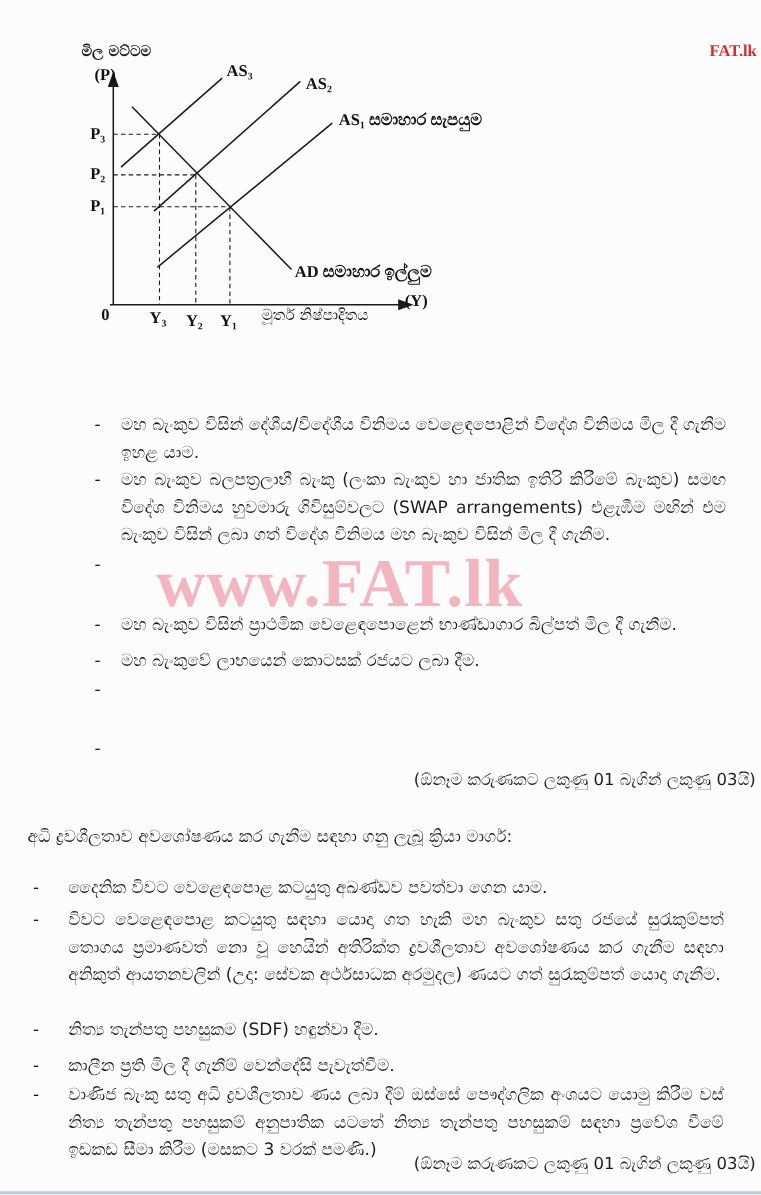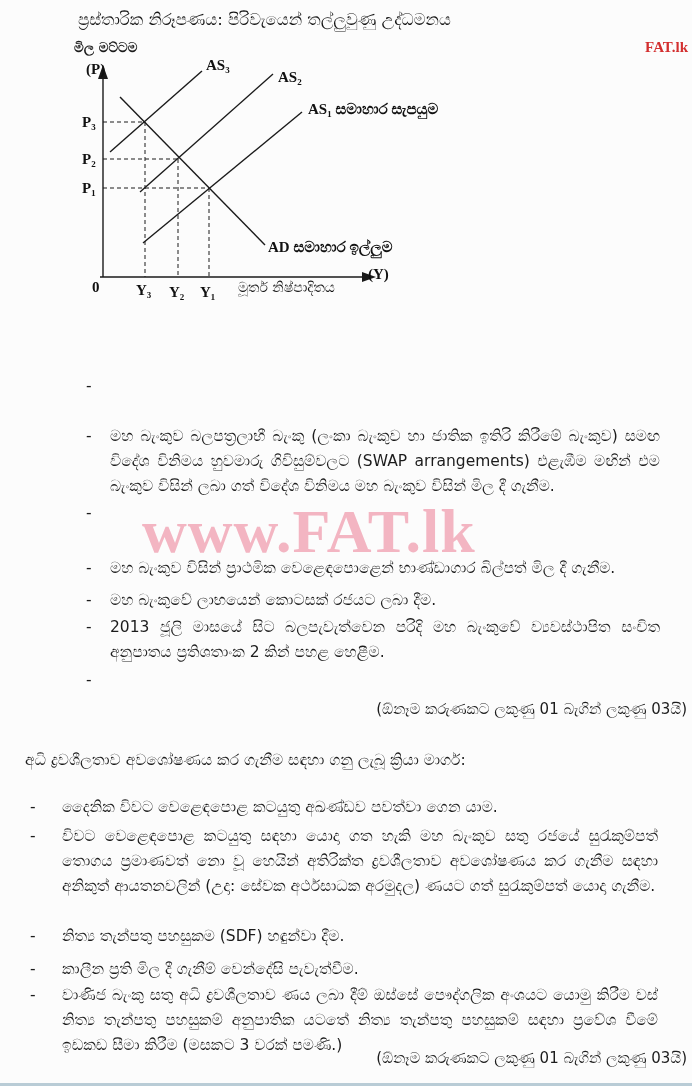--- a/index.html
+++ b/index.html
@@ -34,21 +34,20 @@
   .sec2 .btext{margin-left:62px;width:596px;text-align:justify;}
   .scan-edge{position:absolute;left:0;bottom:0;width:100%;height:3px;background:#b9ccd6;z-index:2;}
 </style>
 </head>
 <body>
 
 <div class="page">
 
   <div class="watermark">www.FAT.lk</div>
 
-  <div class="layer doc-title">ප්‍රස්තාරික නිරූපණය: පිරිවැයෙන් තල්ලුවුණු උද්ධමනය</div>
   <div class="layer fat-tag" style="position:absolute;margin-top:36px;">FAT.lk</div>
   <div class="layer yaxis-title">මිල මට්ටම</div>
 
   <div class="layer diagram">
     <svg width="612" height="252" viewBox="0 0 612 252">
       <g stroke="#1a1a1a" stroke-width="1.4" fill="none">
 
         <path d="M23,222 V22"></path>
         <path d="M20,222 H288"></path>
 
@@ -83,39 +82,39 @@
     <span class="dlabel" style="left:126px;top:2px">AS₃</span>
     <span class="dlabel" style="left:198px;top:14px">AS₂</span>
     <span class="dlabel mixed" style="left:228px;top:46px">AS₁ සමාහාර සැපයුම</span>
     <span class="dlabel mixed" style="left:188px;top:184px">AD සමාහාර ඉල්ලුම</span>
   </div>
 
 
 
   <div class="bullet-row sec1" style="top:374px">
     <span class="dash">-</span>
+    <div class="btext">මහ බැංකුව විසින් දේශීය/විදේශීය විනිමය වෙළෙඳපොළින් විදේශ විනිමය මිල දී ගැනීම ඉහළ යාම.</div>
   </div>
   <div class="bullet-row sec1" style="top:424px">
     <span class="dash">-</span>
     <div class="btext">මහ බැංකුව බලපත්‍රලාභී බැංකු (ලංකා බැංකුව හා ජාතික ඉතිරි කිරීමේ බැංකුව) සමඟ විදේශ විනිමය හුවමාරු ගිවිසුම්වලට (SWAP arrangements) එළැඹීම මඟින් එම බැංකුව විසින් ලබා ගත් විදේශ විනිමය මහ බැංකුව විසින් මිල දී ගැනීම.</div>
   </div>
   <div class="bullet-row sec1" style="top:501px">
     <span class="dash">-</span>
   </div>
   <div class="bullet-row sec1" style="top:556px">
     <span class="dash">-</span>
     <div class="btext">මහ බැංකුව විසින් ප්‍රාථමික වෙළෙඳපොළෙන් භාණ්ඩාගාර බිල්පත් මිල දී ගැනීම.</div>
   </div>
   <div class="bullet-row sec1" style="top:588px">
     <span class="dash">-</span>
     <div class="btext">මහ බැංකුවේ ලාභයෙන් කොටසක් රජයට ලබා දීම.</div>
   </div>
   <div class="bullet-row sec1" style="top:615px">
     <span class="dash">-</span>
-    <div class="btext">2013 ජූලි මාසයේ සිට බලපැවැත්වෙන පරිදි මහ බැංකුවේ ව්‍යවස්ථාපිත සංචිත අනුපාතය ප්‍රතිශතාංක 2 කින් පහළ හෙළීම.</div>
   </div>
   <div class="bullet-row sec1" style="top:668px">
     <span class="dash">-</span>
   </div>
 
   <div class="marks-note" style="top:700px">(ඕනෑම කරුණකට ලකුණු 01 බැගින් ලකුණු 03යි)</div>
 
   <div class="sec-heading" style="left:25px;top:751px">අධි ද්‍රවශීලතාව අවශෝෂණය කර ගැනීම සඳහා ගනු ලැබූ ක්‍රියා මාර්ග:</div>
 
   <div class="bullet-row sec2" style="top:795px">

